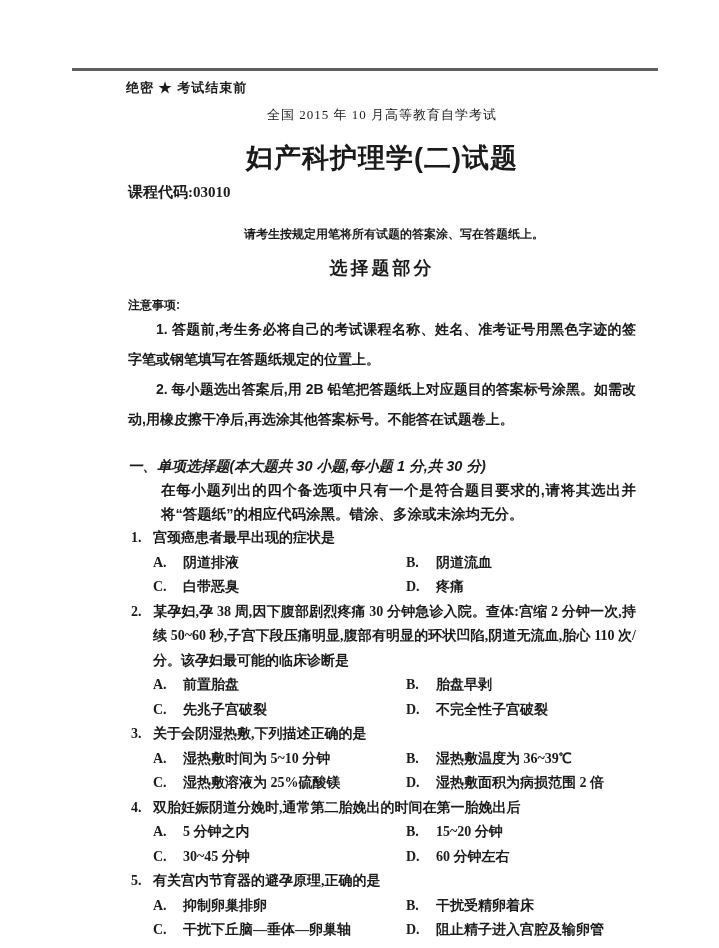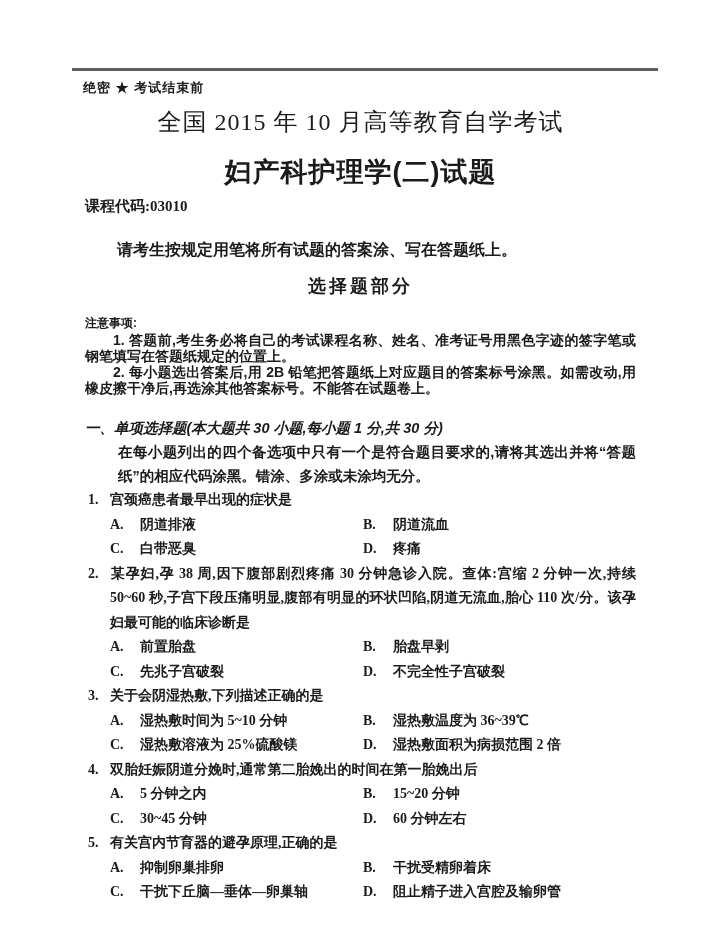--- a/index.html
+++ b/index.html
@@ -8,20 +8,21 @@
     background: #ffffff;
   }
   .page {
     position: relative;
     width: 696px;
     height: 948px;
     background: #ffffff;
     overflow: hidden;
     color: #1b1b1b;
     box-sizing: border-box;
+    padding-left: 43px;
   }
   .top-rule {
     position: absolute;
     top: 68px;
     left: 72px;
     width: 586px;
     height: 0;
     border-top: 3px solid #5f5f5f;
   }
   .content {
@@ -31,64 +32,65 @@
     font-family: "Liberation Sans", sans-serif;
     font-weight: bold;
     font-size: 13px;
     margin-left: -2px;
     letter-spacing: 1px;
   }
   .exam-title {
     text-align: center;
     font-family: "Liberation Serif", serif;
     font-weight: normal;
-    font-size: 24px;
+    font-size: 13px;
     margin: 9px 0 0 0;
     letter-spacing: 1px;
   }
   .paper-title {
     text-align: center;
     font-family: "Liberation Sans", sans-serif;
     font-weight: bold;
     font-size: 27px;
     margin: 16px 0 0 0;
     letter-spacing: 1px;
   }
   .course-code {
     font-family: "Liberation Serif", serif;
     font-weight: bold;
     font-size: 15px;
     margin: 7px 0 0 0;
   }
   .instruction {
     font-family: "Liberation Sans", sans-serif;
     font-weight: bold;
-    font-size: 16px;
+    font-size: 12px;
     margin: 24px 0 0 0;
     text-indent: 2em;
+    text-align: center;
   }
   .part-title {
     text-align: center;
     font-family: Liberation Sans, sans-serif;
     font-weight: bold;
     font-size: 18px;
     margin: 13px 0 0 0;
     letter-spacing: 3px;
   }
   .notes-title {
     font-family: "Liberation Sans", sans-serif;
     font-weight: bold;
     font-size: 12px;
     margin: 17px 0 0 0;
   }
   .note {
     font-family: "Liberation Sans", sans-serif;
     font-weight: bold;
     font-size: 14px;
-    line-height: 16px;
+    line-height: 30px;
     text-indent: 2em;
     text-align: justify;
     margin: 0;
   }
   .sec-heading {
     font-family: "Liberation Sans", sans-serif;
     font-weight: bold;
     font-size: 14.5px;
     margin: 20px 0 0 0;
     line-height: 24px;

